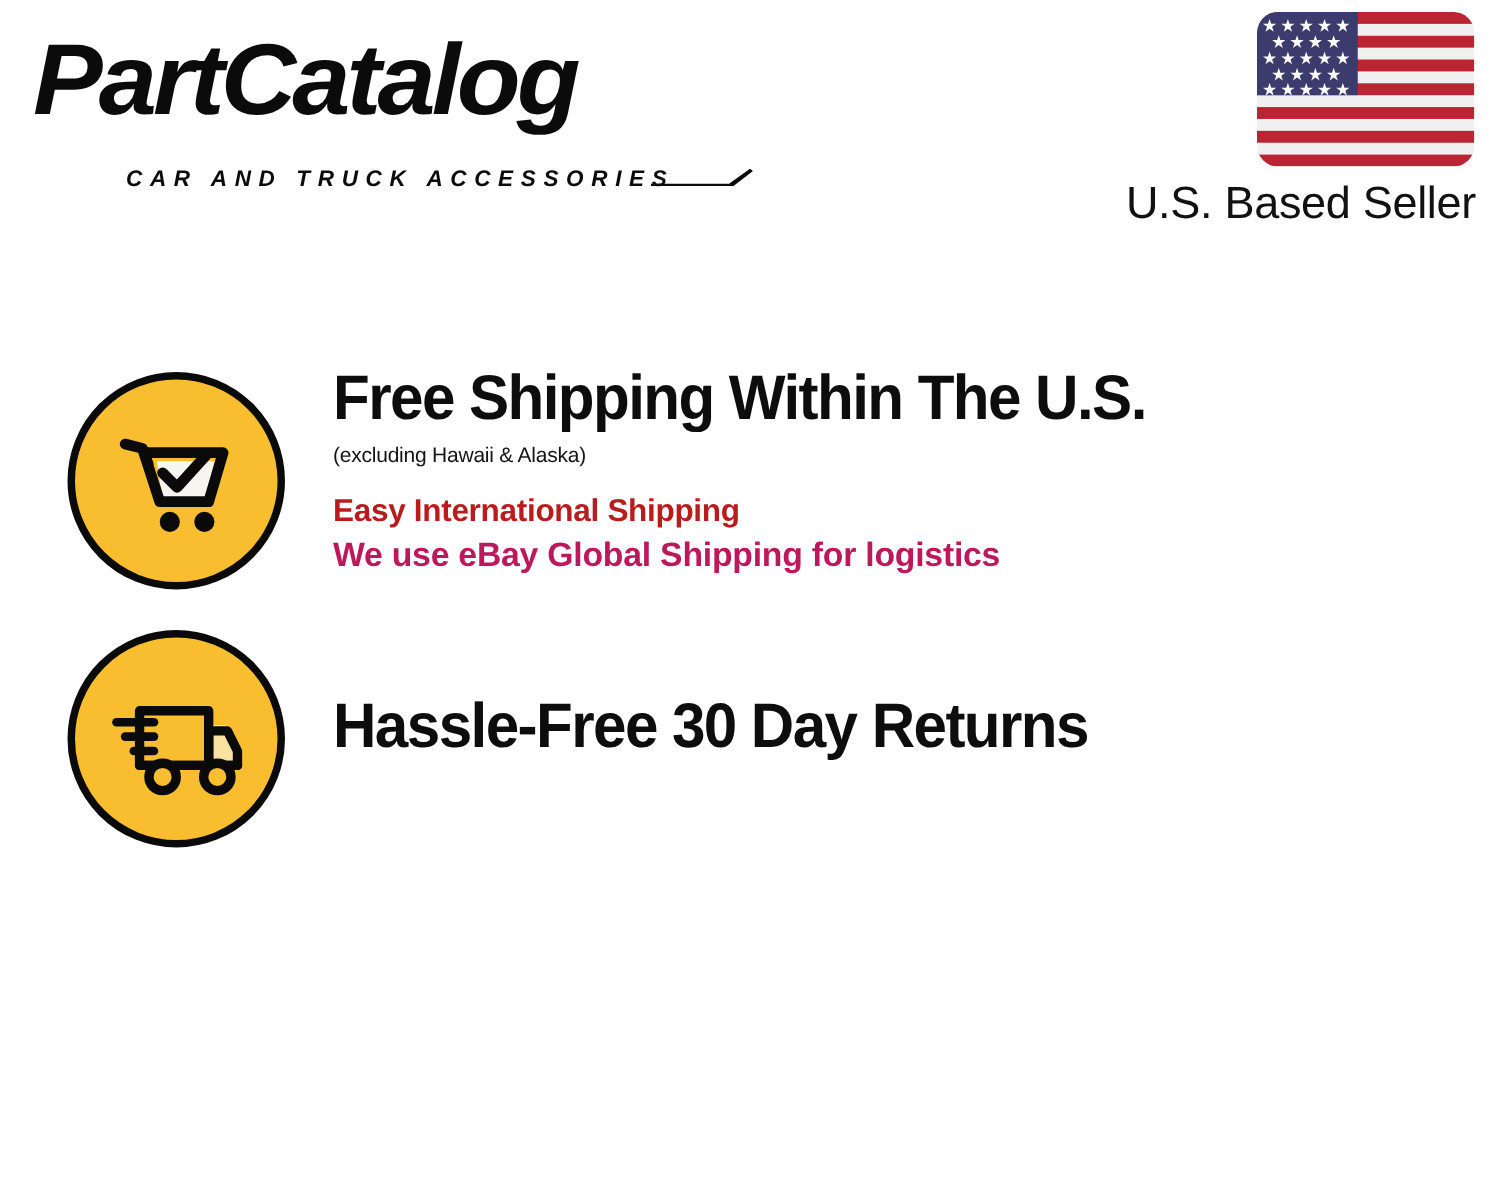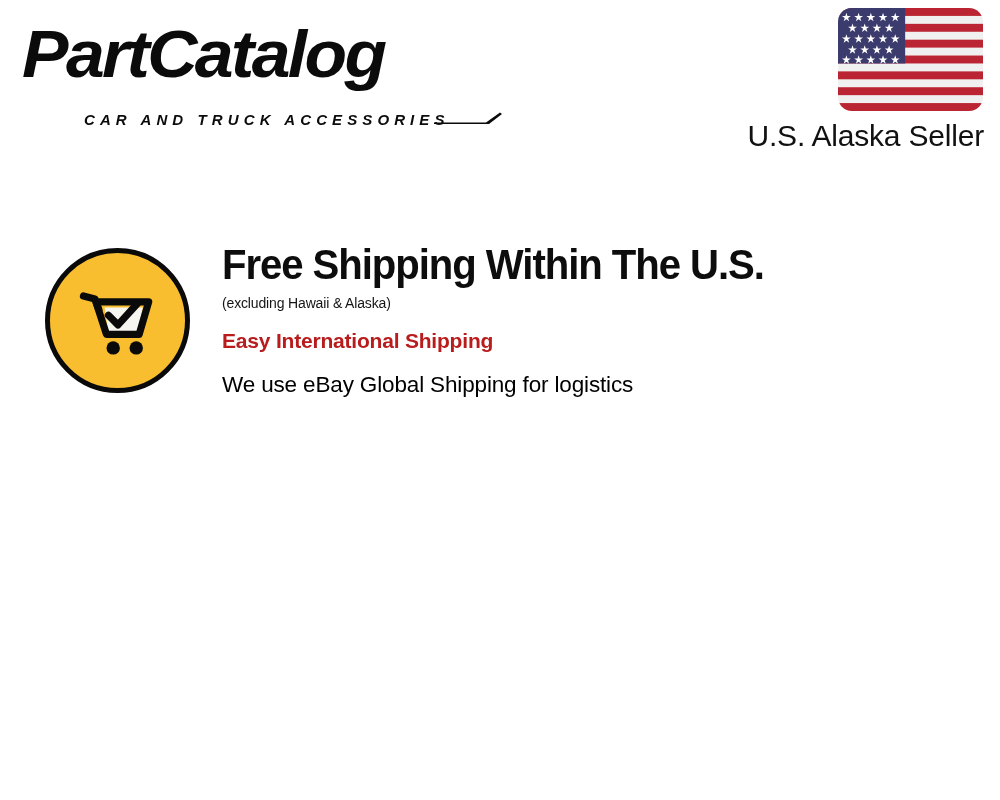--- a/index.html
+++ b/index.html
@@ -154,24 +154,24 @@
     font-weight: 700;
     color: #b91c1c;
     line-height: 1.2;
     margin-top: 15px;
     letter-spacing: -0.2px;
     white-space: nowrap;
   }
   .benefit-sub-small {
     font-family: "Liberation Sans", sans-serif;
     font-size: 22.5px;
-    font-weight: 400;
-    color: #000000;
+    font-weight: 700;
+    color: #be185d;
     line-height: 1.25;
-    margin-top: 18px;
+    margin-top: 3px;
     letter-spacing: -0.15px;
     white-space: nowrap;
   }
 </style>
 </head>
 <body>
 
 <div id="page">
 
   <div class="brand-logo">
@@ -221,36 +221,54 @@
 
         <polygon points="11,61 12.4,65.2 16.8,65.2 13.2,67.8 14.6,72 11,69.4 7.4,72 8.8,67.8 5.2,65.2 9.6,65.2"></polygon>
         <polygon points="27,61 28.4,65.2 32.8,65.2 29.2,67.8 30.6,72 27,69.4 23.4,72 24.8,67.8 21.2,65.2 25.6,65.2"></polygon>
         <polygon points="43,61 44.4,65.2 48.8,65.2 45.2,67.8 46.6,72 43,69.4 39.4,72 40.8,67.8 37.2,65.2 41.6,65.2"></polygon>
         <polygon points="59,61 60.4,65.2 64.8,65.2 61.2,67.8 62.6,72 59,69.4 55.4,72 56.8,67.8 53.2,65.2 57.6,65.2"></polygon>
         <polygon points="75,61 76.4,65.2 80.8,65.2 77.2,67.8 78.6,72 75,69.4 71.4,72 72.8,67.8 69.2,65.2 73.6,65.2"></polygon>
       </g>
     </svg>
   </div>
 
-  <div class="seller-note">U.S. Alaska Seller</div>
+  <div class="seller-note">U.S. Based Seller</div>
 
   <div class="benefit-row r1">
     <div class="benefit-icon">
       <svg viewBox="0 0 100 100">
         <path d="M36 36 L76 36 L70 62 L40 62 Z" fill="#F7F5F0"></path>
         <path d="M14 24 L26 27 L30 38" fill="none" stroke="#0A0A0A" stroke-width="7.5" stroke-linecap="round" stroke-linejoin="round"></path>
         <path d="M27 30 L82 30 L72 64 L38 64 L27 30 Z" fill="none" stroke="#0A0A0A" stroke-width="7.5" stroke-linecap="round" stroke-linejoin="round"></path>
         <path d="M40 44 L50 54 L70 32" fill="none" stroke="#0A0A0A" stroke-width="7.5" stroke-linecap="round" stroke-linejoin="round"></path>
         <circle cx="45" cy="78" r="7" fill="#0A0A0A"></circle>
         <circle cx="69" cy="78" r="7" fill="#0A0A0A"></circle>
       </svg>
     </div>
     <div class="benefit-text">
       <div class="benefit-title">Free Shipping Within The U.S.</div>
       <div class="benefit-sub">(excluding Hawaii &amp; Alaska)</div>
       <div class="benefit-sub-strong">Easy International Shipping</div>
       <div class="benefit-sub-small">We use eBay Global Shipping for logistics</div>
     </div>
   </div>
 
+  <div class="benefit-row r2">
+    <div class="benefit-icon">
+      <svg viewBox="0 0 100 100">
+        <path d="M72 40 L84 40 L90 56 L90 68 L72 68 Z" fill="#FFFFFF" opacity="0.55"></path>
+        <path d="M24 30 L72 30 L72 68 L24 68 Z" fill="none" stroke="#0A0A0A" stroke-width="6.5" stroke-linejoin="round"></path>
+        <path d="M72 44 L85 44 L92 58 L92 68 L72 68 Z" fill="none" stroke="#0A0A0A" stroke-width="6.5" stroke-linejoin="round"></path>
+        <path d="M24 68 L92 68" stroke="#0A0A0A" stroke-width="6.5" stroke-linecap="round"></path>
+        <path d="M8 38 L34 38" stroke="#0A0A0A" stroke-width="6" stroke-linecap="round"></path>
+        <path d="M14 48 L34 48" stroke="#0A0A0A" stroke-width="6" stroke-linecap="round"></path>
+        <path d="M20 58 L34 58" stroke="#0A0A0A" stroke-width="6" stroke-linecap="round"></path>
+        <circle cx="40" cy="76" r="9.5" fill="#F9BE30" stroke="#0A0A0A" stroke-width="6.5"></circle>
+        <circle cx="78" cy="76" r="9.5" fill="#F9BE30" stroke="#0A0A0A" stroke-width="6.5"></circle>
+      </svg>
+    </div>
+    <div class="benefit-text">
+      <div class="benefit-title">Hassle-Free 30 Day Returns</div>
+    </div>
+  </div>
 
 
 </div>
 
 </body></html>

